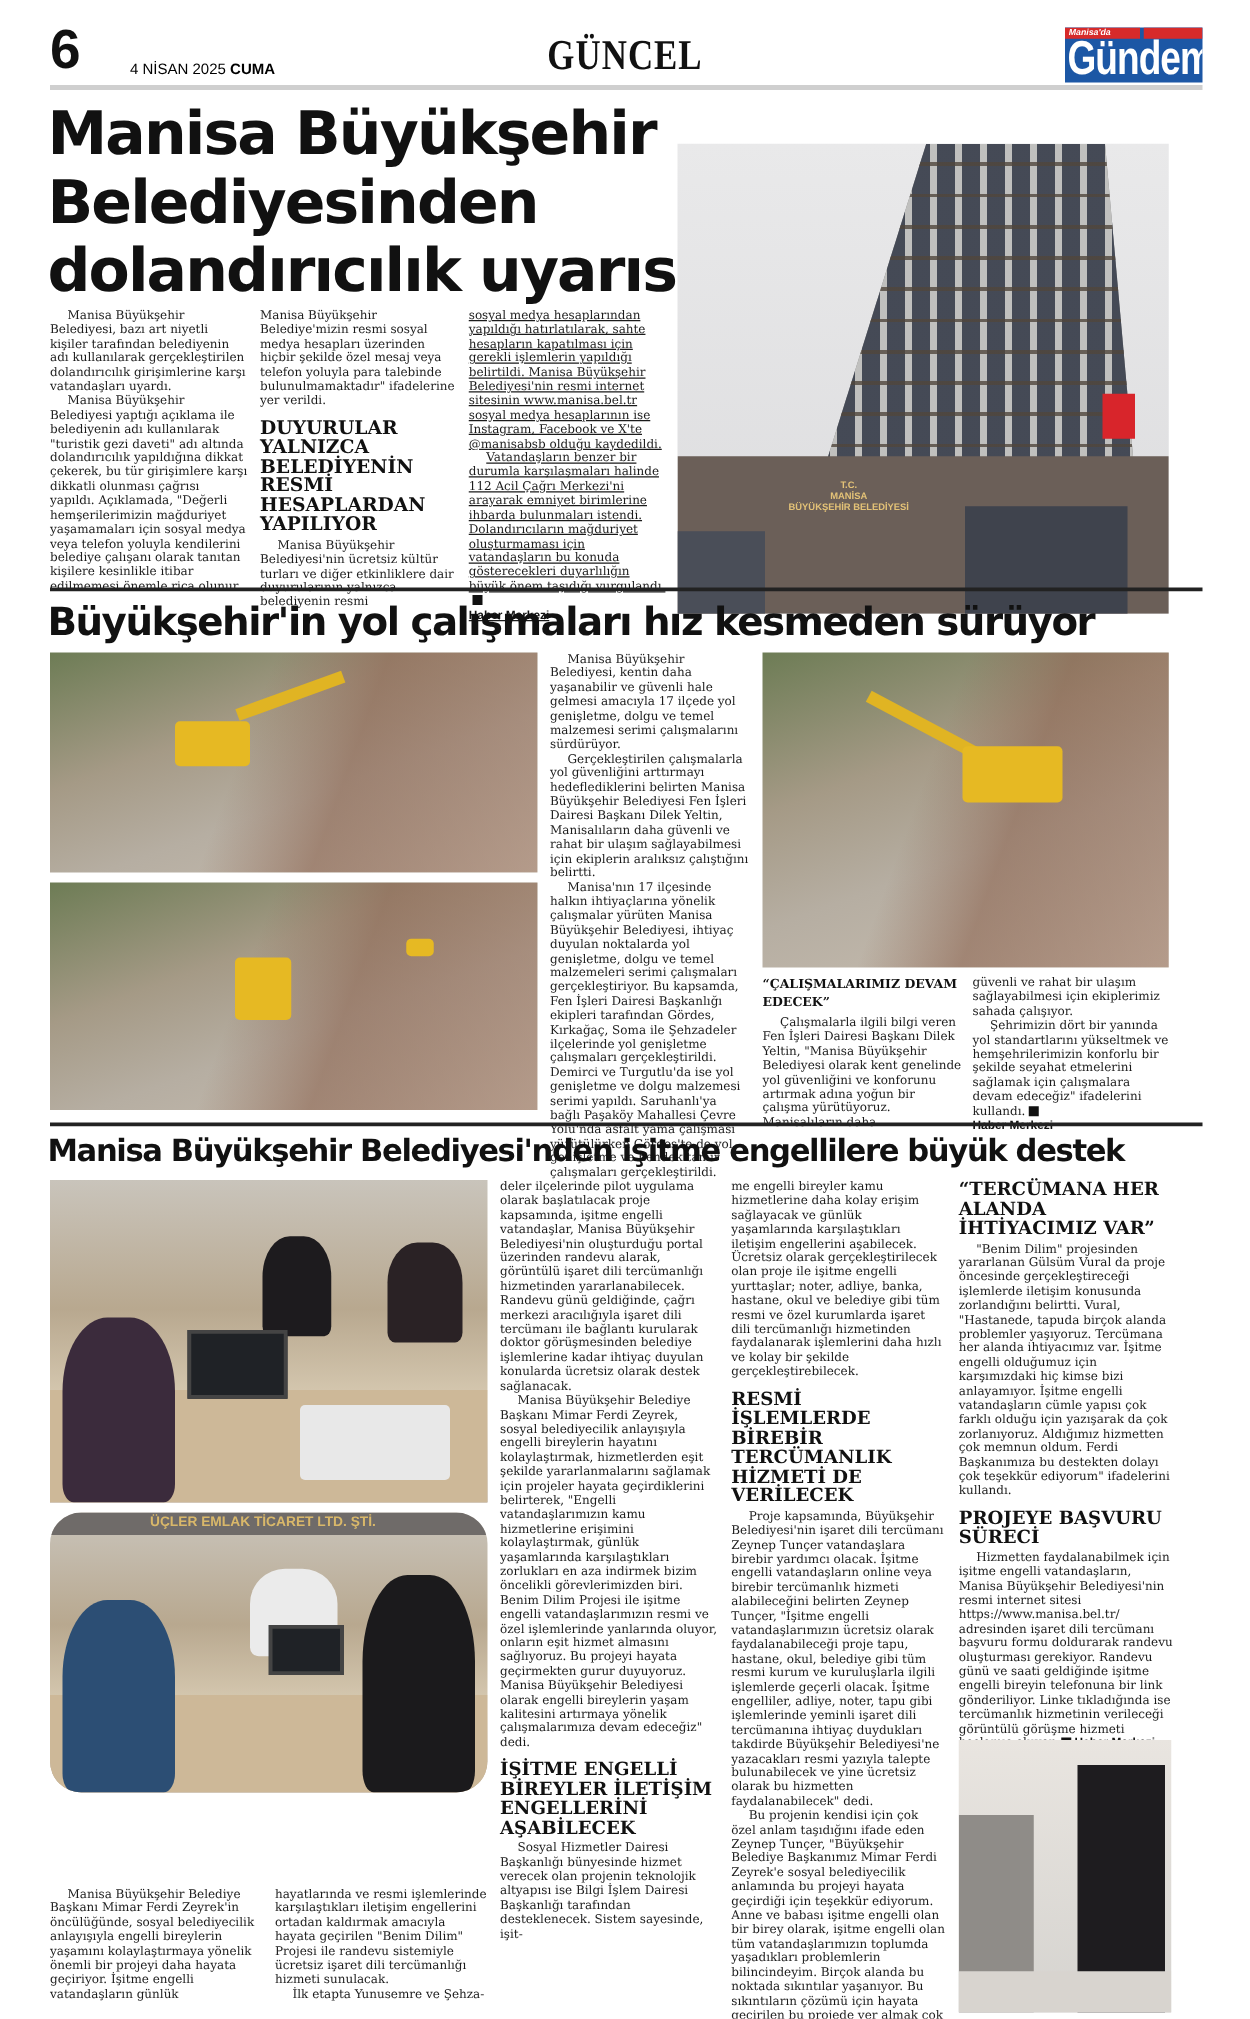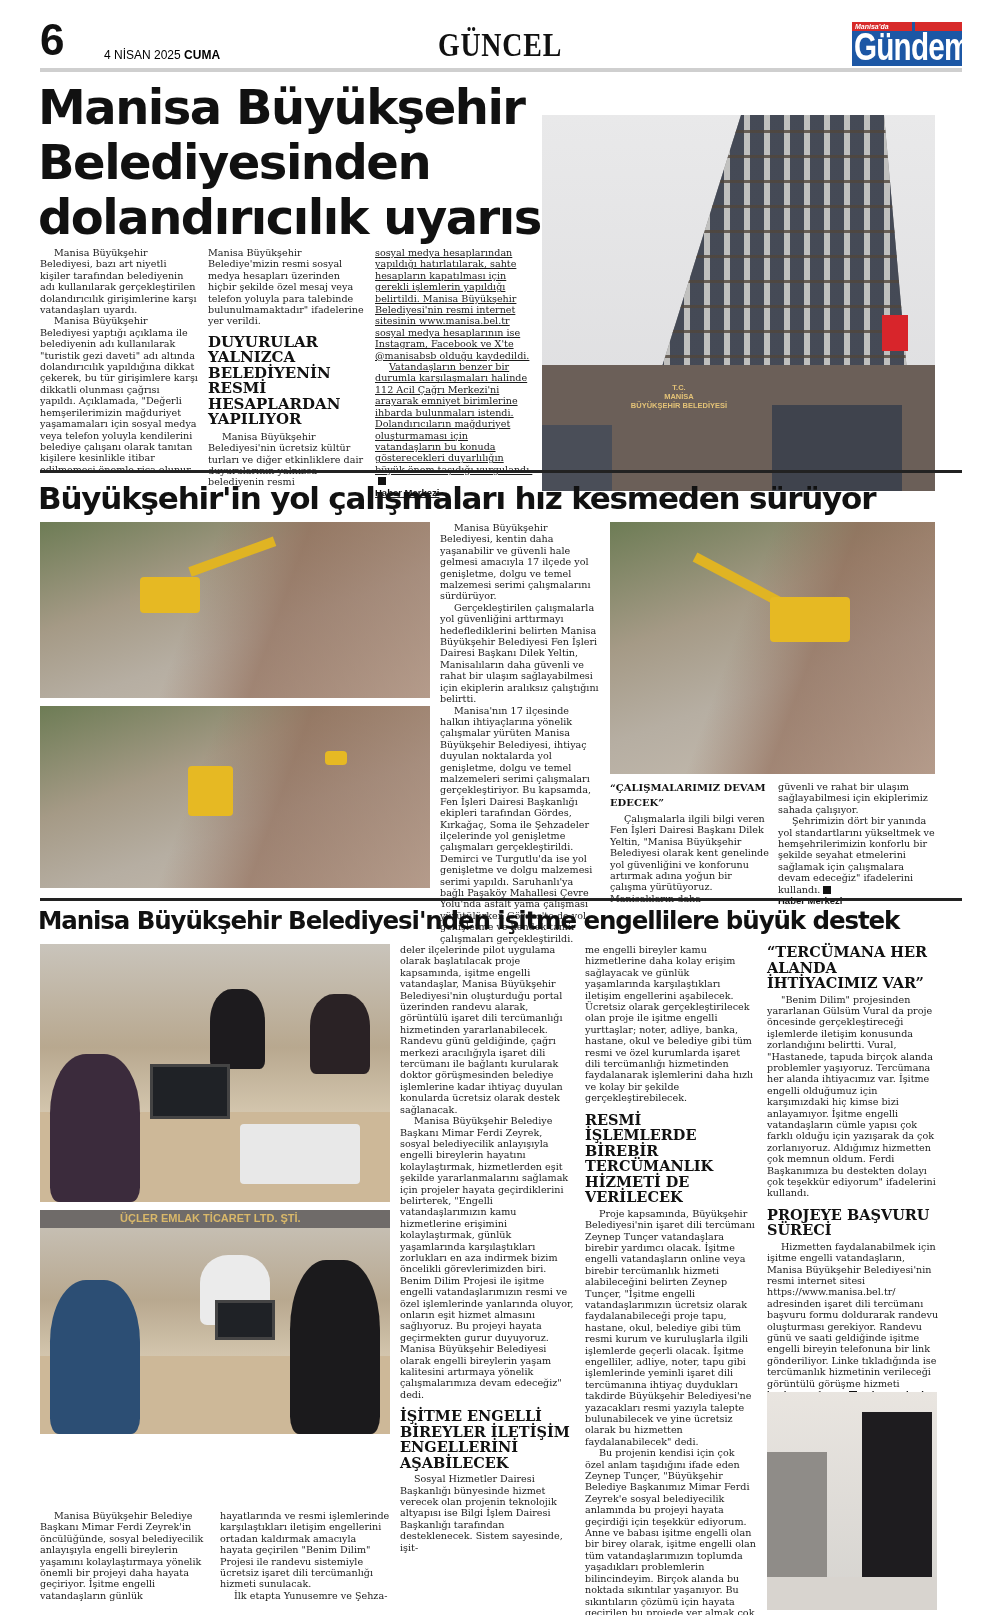--- a/index.html
+++ b/index.html
@@ -153,21 +153,21 @@
 
 <div class="abs photo office-photo" style="left:40px; top:944px; width:350px; height:258px;">
   <div class="desk"></div>
   <div class="person" style="left:170px; top:45px; width:55px; height:80px; background:#1d1b1e;"></div>
   <div class="person" style="left:270px; top:50px; width:60px; height:80px; background:#2a2225;"></div>
   <div class="screen" style="left:110px; top:120px; width:80px; height:55px;"></div>
   <div class="person" style="left:10px; top:110px; width:90px; height:148px; background:#3b2b3c;"></div>
   <div class="abs" style="left:200px; top:180px; width:120px; height:60px; background:#e8e8e8; border-radius:4px;"></div>
 </div>
 
-<div class="abs photo office-photo" style="left:40px; top:1210px; width:350px; height:224px;">
+<div class="abs photo office-photo" style="left:40px; top:1210px; width:350px; height:224px;border-radius:25px;">
   <div class="abs" style="left:0; top:0; width:350px; height:18px; background:#6f6b69;"></div>
   <div class="abs" style="left:80px; top:2px; font-family:'Liberation Sans',sans-serif; font-weight:bold; font-size:11px; color:#d9b86a;">ÜÇLER EMLAK TİCARET LTD. ŞTİ.</div>
   <div class="desk"></div>
   <div class="person" style="left:10px; top:70px; width:90px; height:154px; background:#2c4e74;"></div>
   <div class="person" style="left:160px; top:45px; width:70px; height:70px; background:#ebebeb;"></div>
   <div class="screen" style="left:175px; top:90px; width:60px; height:40px;"></div>
   <div class="person" style="left:250px; top:50px; width:90px; height:174px; background:#1b1a1c;"></div>
 </div>
 
 <div class="abs col" style="left:40px; top:1510px; width:168px;">

